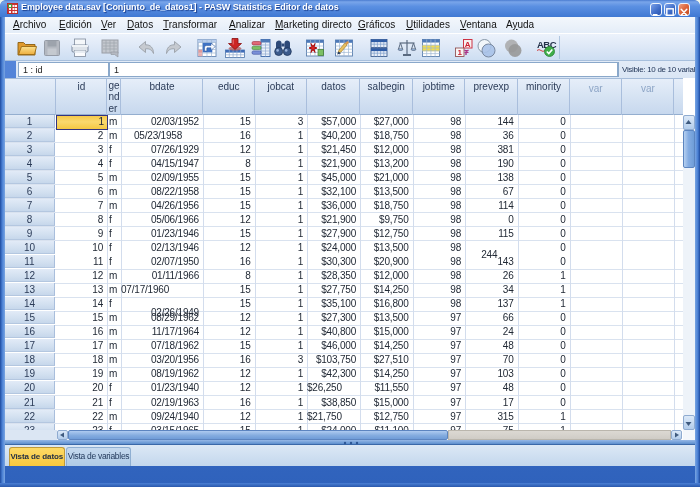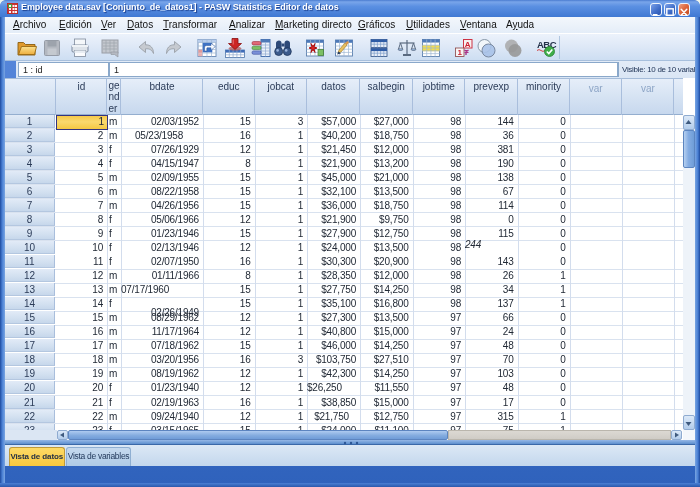--- a/index.html
+++ b/index.html
@@ -278,21 +278,21 @@
 <div style="position:absolute;left:121px;top:0.00px;width:78px;text-align:right;line-height:14.05px;">02/03/1952</div>
 <div style="position:absolute;left:203px;top:0.00px;width:47.5px;text-align:right;line-height:14.05px;">15</div>
 <div style="position:absolute;left:254.5px;top:0.00px;width:48.5px;text-align:right;line-height:14.05px;">3</div>
 <div style="position:absolute;left:307px;top:0.00px;width:49px;text-align:right;line-height:14.05px;">$57,000</div>
 <div style="position:absolute;left:360px;top:0.00px;width:48.5px;text-align:right;line-height:14.05px;">$27,000</div>
 <div style="position:absolute;left:412.5px;top:0.00px;width:48.5px;text-align:right;line-height:14.05px;">98</div>
 <div style="position:absolute;left:465px;top:0.00px;width:48.5px;text-align:right;line-height:14.05px;">144</div>
 <div style="position:absolute;left:517.5px;top:0.00px;width:48.0px;text-align:right;line-height:14.05px;">0</div>
 <div style="position:absolute;left:56px;top:14.05px;width:47px;text-align:right;line-height:14.05px;">2</div>
 <div style="position:absolute;left:109px;top:14.05px;line-height:14.05px;">m</div>
-<div style="position:absolute;left:120px;top:14.05px;width:78px;text-align:center;line-height:14.05px;">05/23/1958</div>
+<div style="position:absolute;left:134px;top:14.05px;width:78px;text-align:left;line-height:14.05px;">05/23/1958</div>
 <div style="position:absolute;left:203px;top:14.05px;width:47.5px;text-align:right;line-height:14.05px;">16</div>
 <div style="position:absolute;left:254.5px;top:14.05px;width:48.5px;text-align:right;line-height:14.05px;">1</div>
 <div style="position:absolute;left:307px;top:14.05px;width:49px;text-align:right;line-height:14.05px;">$40,200</div>
 <div style="position:absolute;left:360px;top:14.05px;width:48.5px;text-align:right;line-height:14.05px;">$18,750</div>
 <div style="position:absolute;left:412.5px;top:14.05px;width:48.5px;text-align:right;line-height:14.05px;">98</div>
 <div style="position:absolute;left:465px;top:14.05px;width:48.5px;text-align:right;line-height:14.05px;">36</div>
 <div style="position:absolute;left:517.5px;top:14.05px;width:48.0px;text-align:right;line-height:14.05px;">0</div>
 <div style="position:absolute;left:56px;top:28.10px;width:47px;text-align:right;line-height:14.05px;">3</div>
 <div style="position:absolute;left:109px;top:28.10px;line-height:14.05px;">f</div>
 <div style="position:absolute;left:121px;top:28.10px;width:78px;text-align:right;line-height:14.05px;">07/26/1929</div>
@@ -364,21 +364,21 @@
 <div style="position:absolute;left:465px;top:112.40px;width:48.5px;text-align:right;line-height:14.05px;">115</div>
 <div style="position:absolute;left:517.5px;top:112.40px;width:48.0px;text-align:right;line-height:14.05px;">0</div>
 <div style="position:absolute;left:56px;top:126.45px;width:47px;text-align:right;line-height:14.05px;">10</div>
 <div style="position:absolute;left:109px;top:126.45px;line-height:14.05px;">f</div>
 <div style="position:absolute;left:121px;top:126.45px;width:78px;text-align:right;line-height:14.05px;">02/13/1946</div>
 <div style="position:absolute;left:203px;top:126.45px;width:47.5px;text-align:right;line-height:14.05px;">12</div>
 <div style="position:absolute;left:254.5px;top:126.45px;width:48.5px;text-align:right;line-height:14.05px;">1</div>
 <div style="position:absolute;left:307px;top:126.45px;width:49px;text-align:right;line-height:14.05px;">$24,000</div>
 <div style="position:absolute;left:360px;top:126.45px;width:48.5px;text-align:right;line-height:14.05px;">$13,500</div>
 <div style="position:absolute;left:412.5px;top:126.45px;width:48.5px;text-align:right;line-height:14.05px;">98</div>
-<div style="position:absolute;left:465px;top:123px;width:48.5px;text-align:left;line-height:14.05px;font-style:italic;">244</div>
+<div style="position:absolute;left:465px;top:133px;width:48.5px;text-align:center;line-height:14.05px;">244</div>
 <div style="position:absolute;left:517.5px;top:126.45px;width:48.0px;text-align:right;line-height:14.05px;">0</div>
 <div style="position:absolute;left:56px;top:140.50px;width:47px;text-align:right;line-height:14.05px;">11</div>
 <div style="position:absolute;left:109px;top:140.50px;line-height:14.05px;">f</div>
 <div style="position:absolute;left:121px;top:140.50px;width:78px;text-align:right;line-height:14.05px;">02/07/1950</div>
 <div style="position:absolute;left:203px;top:140.50px;width:47.5px;text-align:right;line-height:14.05px;">16</div>
 <div style="position:absolute;left:254.5px;top:140.50px;width:48.5px;text-align:right;line-height:14.05px;">1</div>
 <div style="position:absolute;left:307px;top:140.50px;width:49px;text-align:right;line-height:14.05px;">$30,300</div>
 <div style="position:absolute;left:360px;top:140.50px;width:48.5px;text-align:right;line-height:14.05px;">$20,900</div>
 <div style="position:absolute;left:412.5px;top:140.50px;width:48.5px;text-align:right;line-height:14.05px;">98</div>
 <div style="position:absolute;left:465px;top:140.50px;width:48.5px;text-align:right;line-height:14.05px;">143</div>
@@ -481,21 +481,21 @@
 <div style="position:absolute;left:307px;top:281.00px;width:49px;text-align:right;line-height:14.05px;">$38,850</div>
 <div style="position:absolute;left:360px;top:281.00px;width:48.5px;text-align:right;line-height:14.05px;">$15,000</div>
 <div style="position:absolute;left:412.5px;top:281.00px;width:48.5px;text-align:right;line-height:14.05px;">97</div>
 <div style="position:absolute;left:465px;top:281.00px;width:48.5px;text-align:right;line-height:14.05px;">17</div>
 <div style="position:absolute;left:517.5px;top:281.00px;width:48.0px;text-align:right;line-height:14.05px;">0</div>
 <div style="position:absolute;left:56px;top:295.05px;width:47px;text-align:right;line-height:14.05px;">22</div>
 <div style="position:absolute;left:109px;top:295.05px;line-height:14.05px;">m</div>
 <div style="position:absolute;left:121px;top:295.05px;width:78px;text-align:right;line-height:14.05px;">09/24/1940</div>
 <div style="position:absolute;left:203px;top:295.05px;width:47.5px;text-align:right;line-height:14.05px;">12</div>
 <div style="position:absolute;left:254.5px;top:295.05px;width:48.5px;text-align:right;line-height:14.05px;">1</div>
-<div style="position:absolute;left:307px;top:295.05px;width:49px;text-align:center;line-height:14.05px;">$21,750</div>
+<div style="position:absolute;left:307px;top:295.05px;width:49px;text-align:left;line-height:14.05px;">$21,750</div>
 <div style="position:absolute;left:360px;top:295.05px;width:48.5px;text-align:right;line-height:14.05px;">$12,750</div>
 <div style="position:absolute;left:412.5px;top:295.05px;width:48.5px;text-align:right;line-height:14.05px;">97</div>
 <div style="position:absolute;left:465px;top:295.05px;width:48.5px;text-align:right;line-height:14.05px;">315</div>
 <div style="position:absolute;left:517.5px;top:295.05px;width:48.0px;text-align:right;line-height:14.05px;">1</div>
 <div style="position:absolute;left:56px;top:309.10px;width:47px;text-align:right;line-height:14.05px;">23</div>
 <div style="position:absolute;left:109px;top:309.10px;line-height:14.05px;">f</div>
 <div style="position:absolute;left:121px;top:309.10px;width:78px;text-align:right;line-height:14.05px;">03/15/1965</div>
 <div style="position:absolute;left:203px;top:309.10px;width:47.5px;text-align:right;line-height:14.05px;">15</div>
 <div style="position:absolute;left:254.5px;top:309.10px;width:48.5px;text-align:right;line-height:14.05px;">1</div>
 <div style="position:absolute;left:307px;top:309.10px;width:49px;text-align:right;line-height:14.05px;">$24,000</div>

